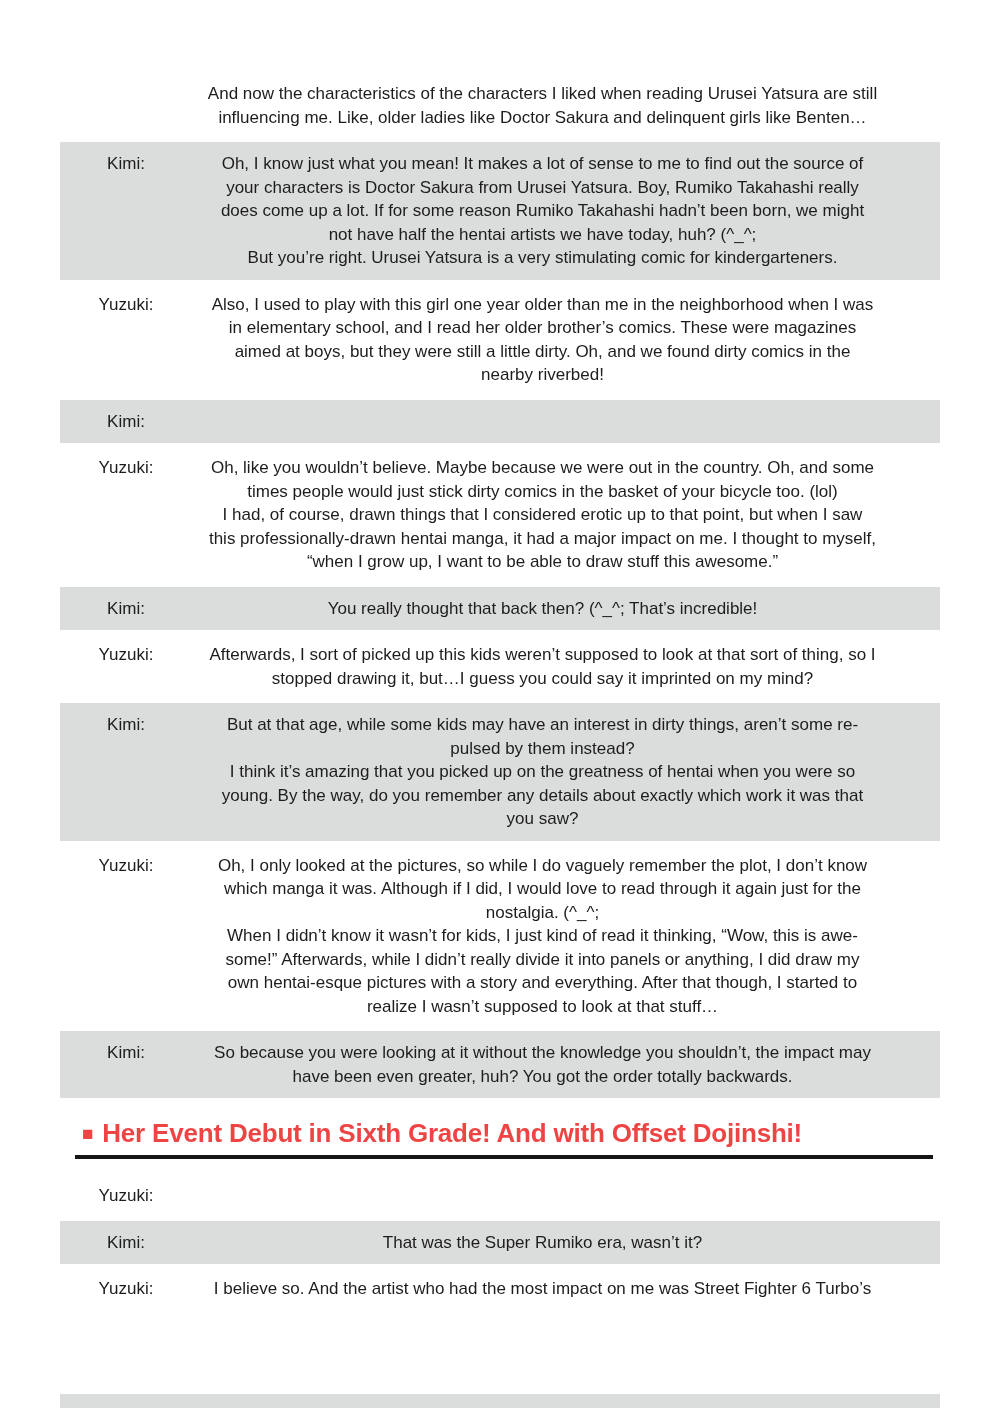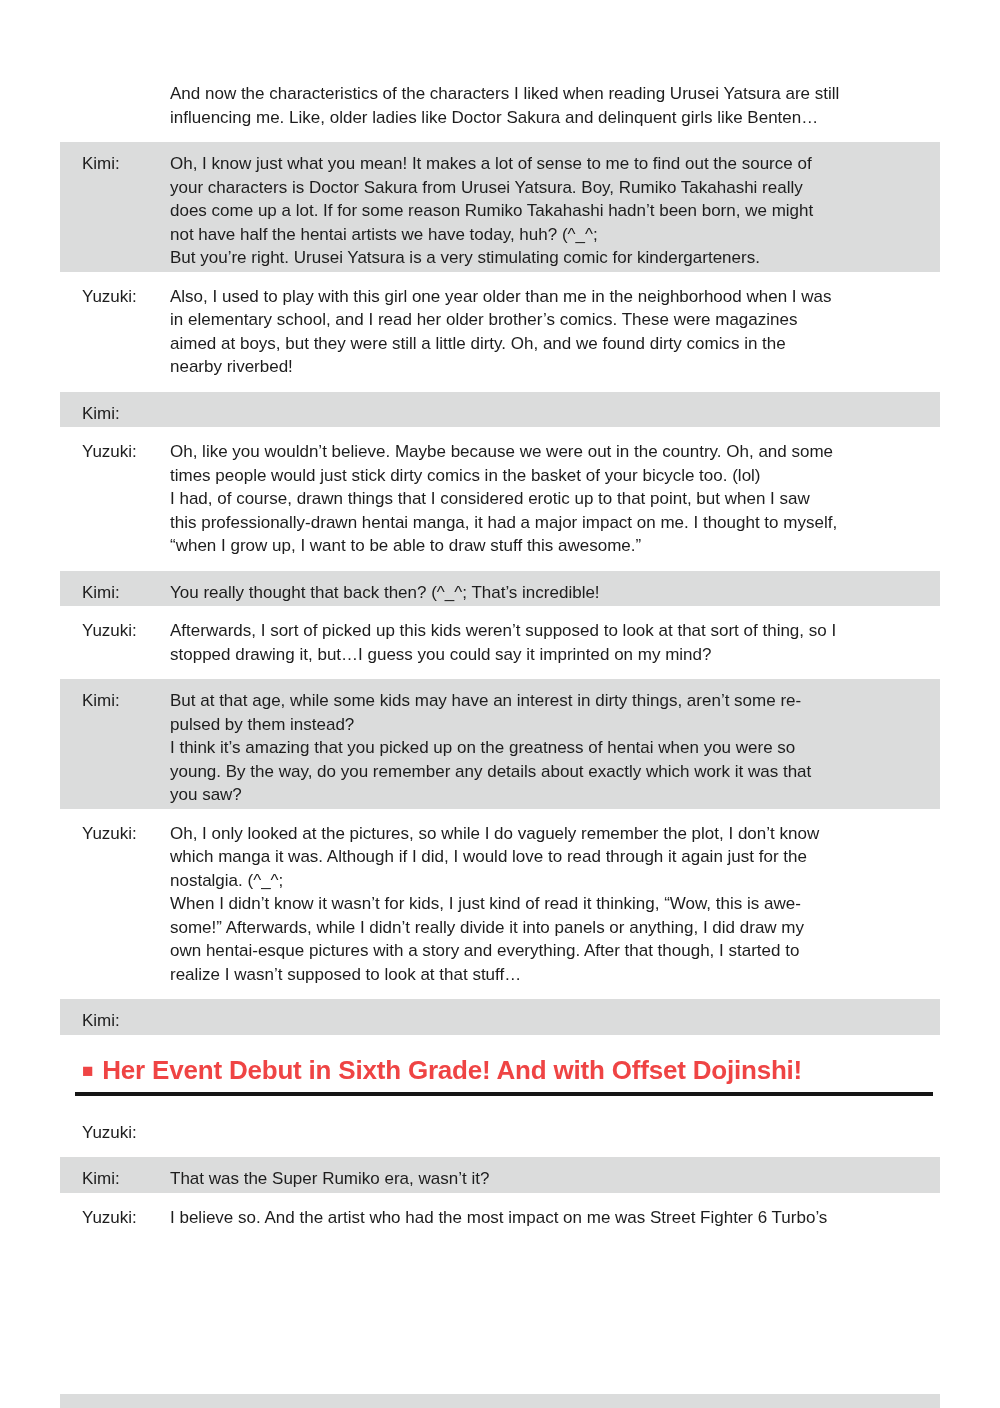--- a/index.html
+++ b/index.html
@@ -21,25 +21,26 @@
     left:60px;top:82px;
     width:880px;
   }
   .row{
     display:flex;
     align-items:flex-start;
     padding:0 25px 0 22px;
     margin-bottom:13px;
     font-size:17px;
     line-height:23.5px;
+    text-align:center;
   }
   .row.gray{
     background:var(--speech-bg);
     padding-top:10px;
-    padding-bottom:2px;
+    padding-bottom:10px;
   }
   .speaker{
     width:88px;
     flex:0 0 88px;
   }
   .speech{
     width:745px;
     white-space:pre-line;
   }
   .section-heading{
@@ -136,20 +137,22 @@
 which manga it was. Although if I did, I would love to read through it again just for the
 nostalgia. (^_^;
 When I didn’t know it wasn’t for kids, I just kind of read it thinking, “Wow, this is awe-
 some!” Afterwards, while I didn’t really divide it into panels or anything, I did draw my
 own hentai-esque pictures with a story and everything. After that though, I started to
 realize I wasn’t supposed to look at that stuff…</div>
   </div>
 
   <div class="row gray">
     <div class="speaker">Kimi:</div>
+    <div class="speech">So because you were looking at it without the knowledge you shouldn’t, the impact may
+have been even greater, huh? You got the order totally backwards.</div>
   </div>
 </section>
 
     <h2 class="section-heading"><span class="marker">■</span><span>Her Event Debut in Sixth Grade! And with Offset Dojinshi!</span></h2>
 
     <section>
   <div class="row">
     <div class="speaker">Yuzuki:</div>
   </div>
 

